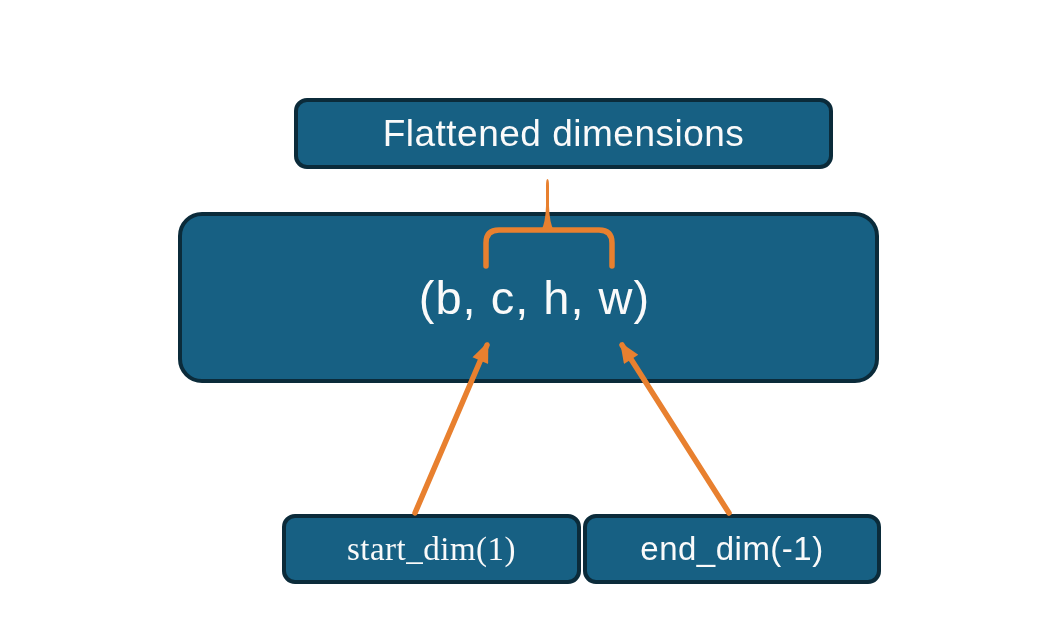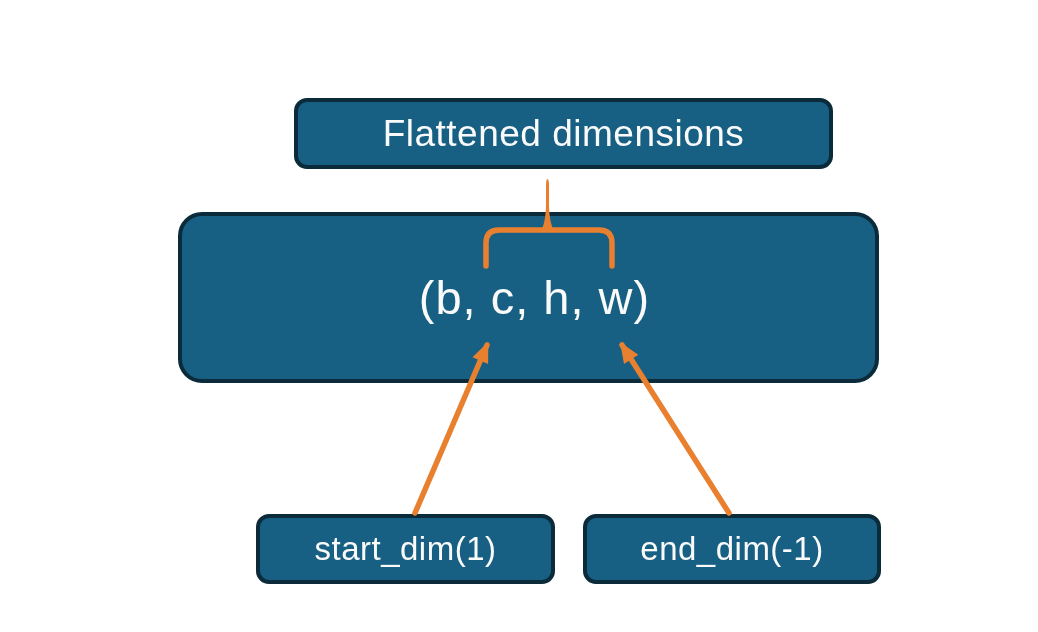--- a/index.html
+++ b/index.html
@@ -42,21 +42,21 @@
     font-size:47px;
     letter-spacing:1px;
     padding-left:12px;
   }
   .node-small{
     top:514px;height:70px;
     border-radius:13px;
     font-size:33px;
     letter-spacing:0.5px;
   }
-  .node-start{left:256px;width:299px;}
+  .node-start{left:282px;width:299px;font-family:Liberation Serif, serif;}
   .node-end{left:583px;width:298px;justify-content:center;}
   svg.overlay{
     position:absolute;
     left:0;top:0;
     width:1038px;height:632px;
     pointer-events:none;
   }
   .connector-stroke{
     fill:none;
     stroke:var(--accent-orange);

